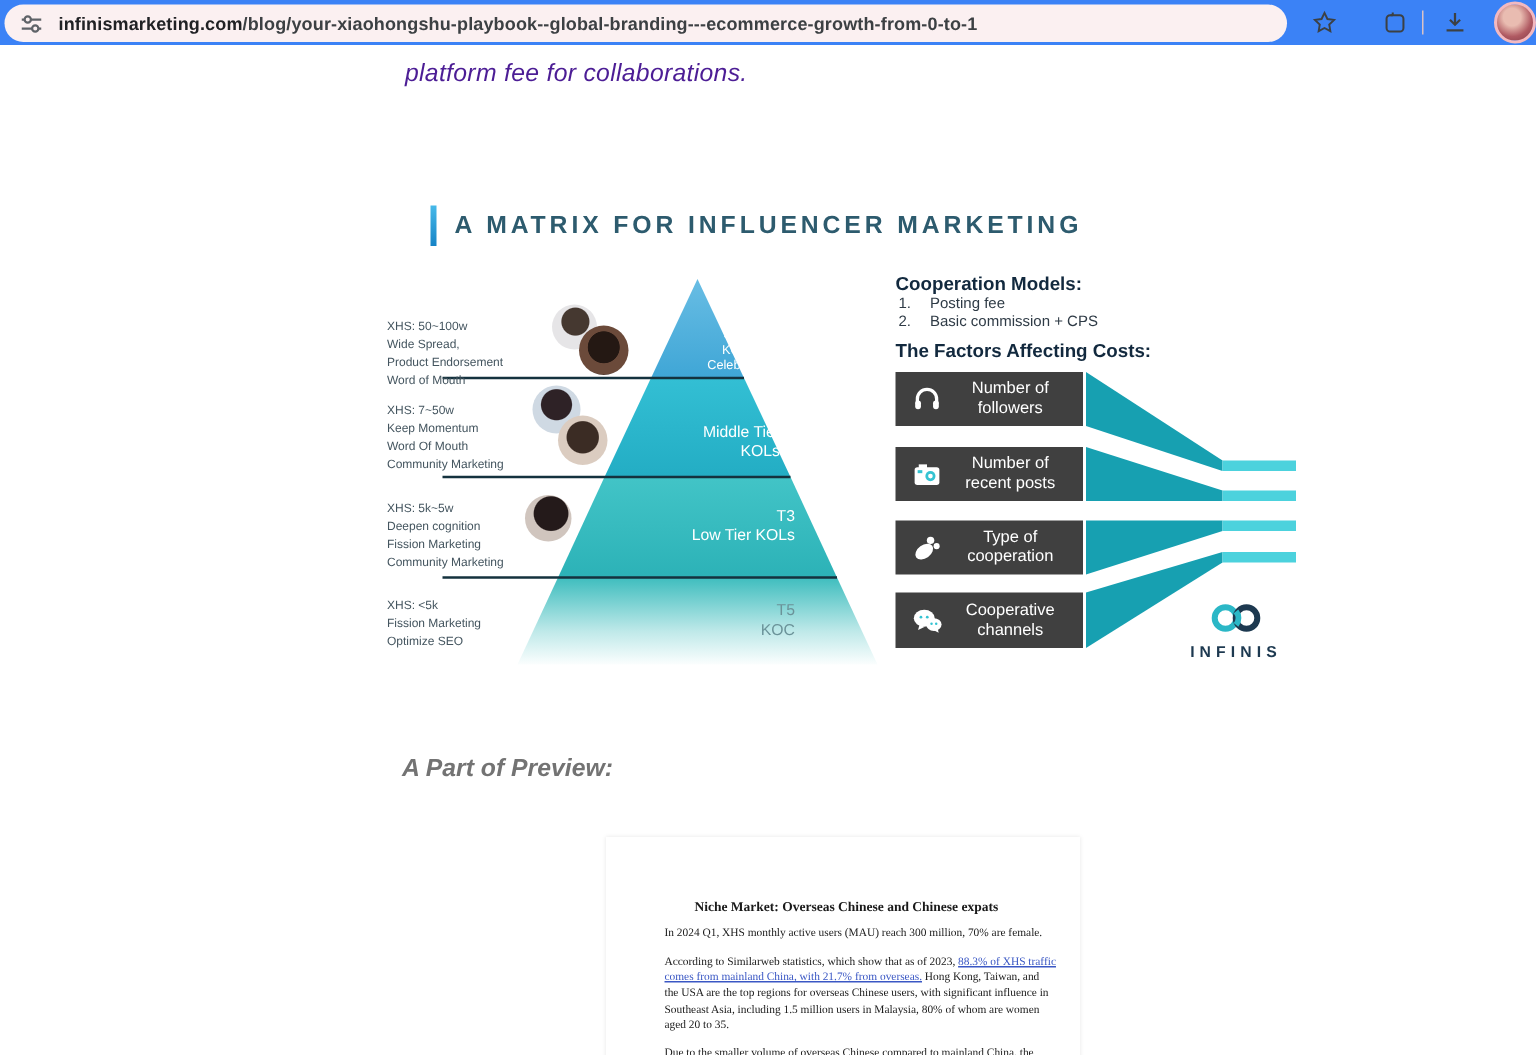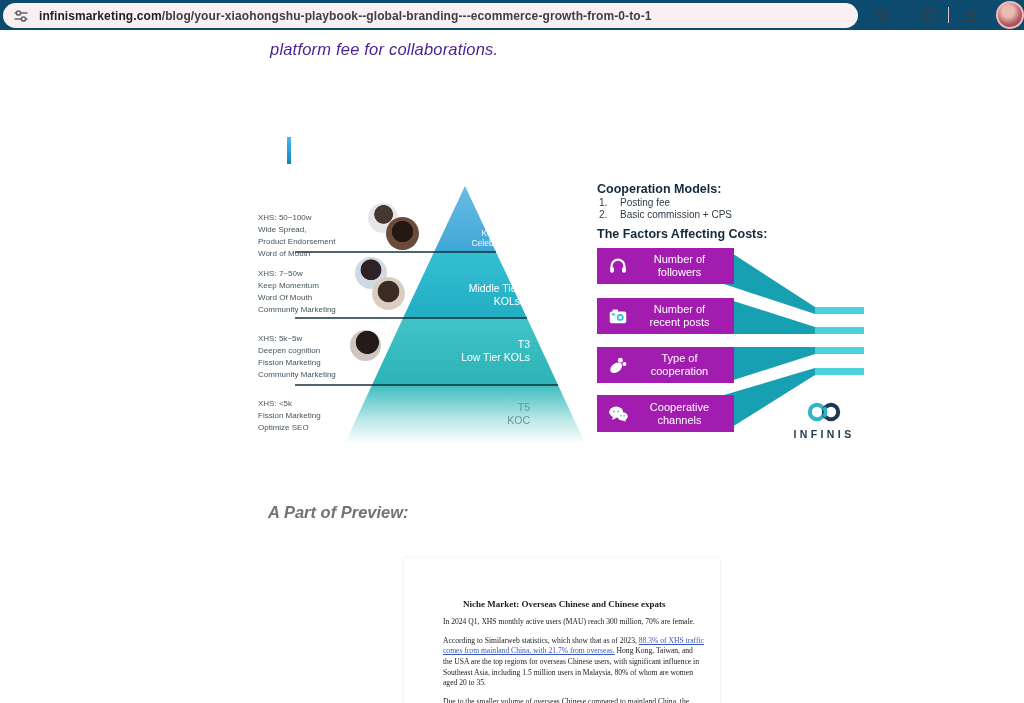--- a/index.html
+++ b/index.html
@@ -3,21 +3,21 @@
 <meta charset="utf-8">
 <style>
   * { margin:0; padding:0; box-sizing:border-box; }
   html,body { width:1024px; height:703px; overflow:hidden; background:#fff;
     font-family:"Liberation Sans","DejaVu Sans",sans-serif; }
   .abs { position:absolute; }
   .ml { white-space:pre-line; }
 
   
   #topbar { position:absolute; left:0; top:0; width:1024px; height:30px;
-    background:#0c4a6e; }
+    background:#3b82f6; }
   #addressbar { position:absolute; left:3px; top:3px; width:855px; height:25px;
     background:#fbf0f1; border-radius:13px; display:flex; align-items:center; }
   #addressbar .site-ico { margin:0 10px 0 10px; width:16px; height:16px; flex:0 0 auto; }
   .url { font-size:12px; color:#202124; font-weight:700; letter-spacing:.1px;
     white-space:nowrap; overflow:hidden; }
   .url .path { font-weight:700; color:#3c4043; }
   .chrome-ico { position:absolute; top:6px; width:18px; height:18px; cursor:pointer; }
   #tb-divider { position:absolute; left:948px; top:7px; width:1px; height:16px; background:#d9c2c6; }
   #profile-avatar { position:absolute; left:996px; top:1px; width:28px; height:28px;
     border-radius:50%; background:radial-gradient(circle at 42% 35%, #e9bcb1 0 28%, #b05a62 62%, #7e3a48 100%);
@@ -32,21 +32,21 @@
   
   .tier-label { position:absolute; text-align:right; color:#fff; line-height:1.22; }
   .avatar { position:absolute; border-radius:50%; }
   .left-label { position:absolute; left:258px; width:128px; text-align:left;
     font-size:8px; line-height:1.5; color:#44555f; }
 
   
   .rc-title { position:absolute; left:597px; font-size:12.5px; font-weight:700; color:#12293e; }
   .coop-item { position:absolute; left:599px; display:flex; font-size:10px; color:#2f3b46; }
   .coop-item .num { width:21px; }
-  .factor-card { position:absolute; left:597px; width:137px; height:36px; background:#a21caf;
+  .factor-card { position:absolute; left:597px; width:125px; height:36px; background:#404040;
     display:flex; align-items:center; }
   .factor-card .f-ico { width:22px; height:22px; margin-left:10px; flex:0 0 auto; }
   .factor-card .f-label { flex:1; text-align:center; color:#fff; font-size:11px;
     line-height:1.15; padding-right:4px; }
 
   
   #logo { left:786px; top:401px; width:76px; text-align:center; }
   #logo-text { font-size:10.5px; font-weight:700; letter-spacing:3.4px; color:#1d3950; margin-top:1px; }
 
   
@@ -91,20 +91,21 @@
   </svg>
   <div id="profile-avatar"></div>
 </div>
 
 <div>
 
   <div id="intro" class="abs">platform fee for collaborations.</div>
 
   <div id="sec-title-wrap" class="abs">
     <div id="title-bar"></div>
+    <div id="sec-title">A MATRIX FOR INFLUENCER MARKETING</div>
   </div>
 
   <svg class="abs" style="left:290px; top:180px" width="310" height="270" viewBox="0 0 310 270">
     <defs>
       <linearGradient id="g1" x1="0" y1="0" x2="0" y2="1">
         <stop offset="0" stop-color="#68bde4"></stop>
           <stop offset="1" stop-color="#3fa6d6"></stop>
       </linearGradient>
       <linearGradient id="g2" x1="0" y1="0" x2="0" y2="1">
         <stop offset="0" stop-color="#33bfd4"></stop>

